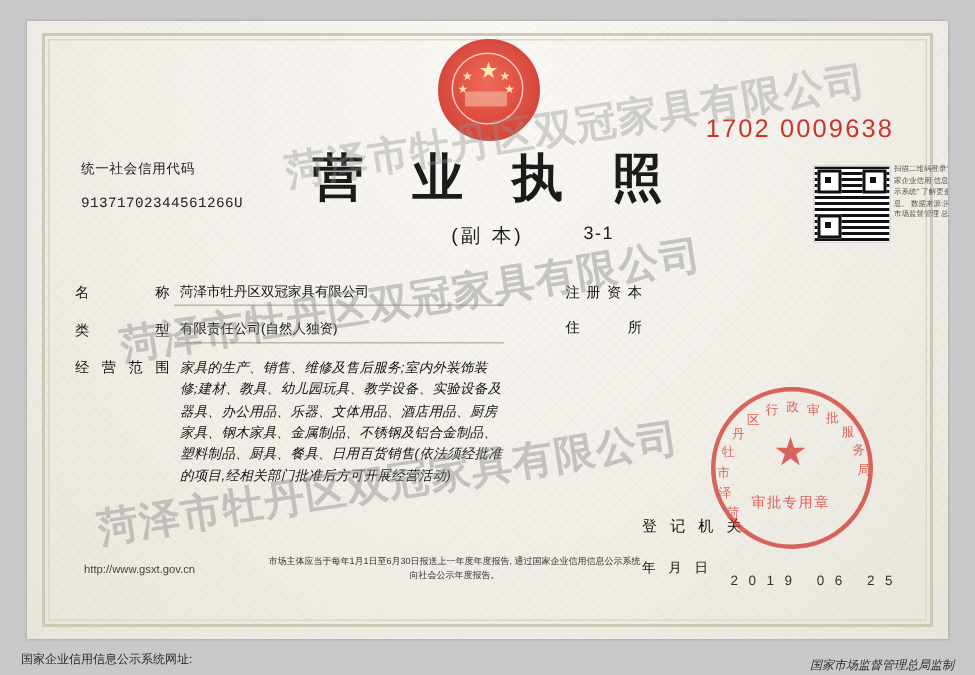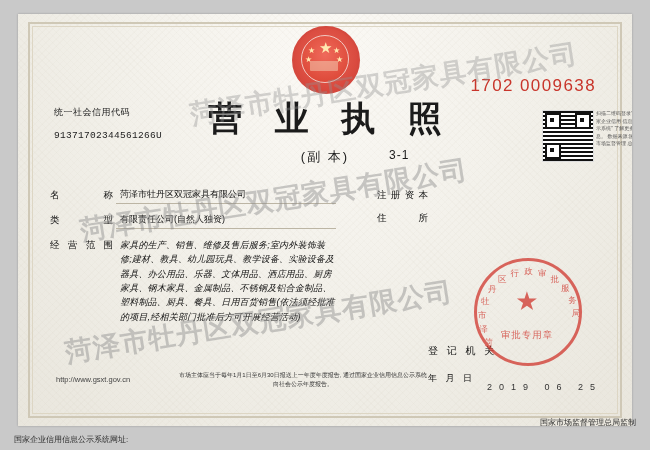--- a/index.html
+++ b/index.html
@@ -366,23 +366,24 @@
   .bottom-bar-left {
     position: absolute;
     left: 14px;
     bottom: 5px;
     font-size: 8px;
     color: #2b2b2b;
   }
   .bottom-bar-right {
     position: absolute;
     right: 14px;
-    bottom: 22px;
+    bottom: 1px;
     font-size: 8px;
     color: #2b2b2b;
+    font-style: italic;
   }
 
   
   .wm {
     position: absolute;
     color: rgba(150,150,150,0.40);
     font-size: 27px;
     font-weight: bold;
     white-space: nowrap;
     letter-spacing: 1px;

